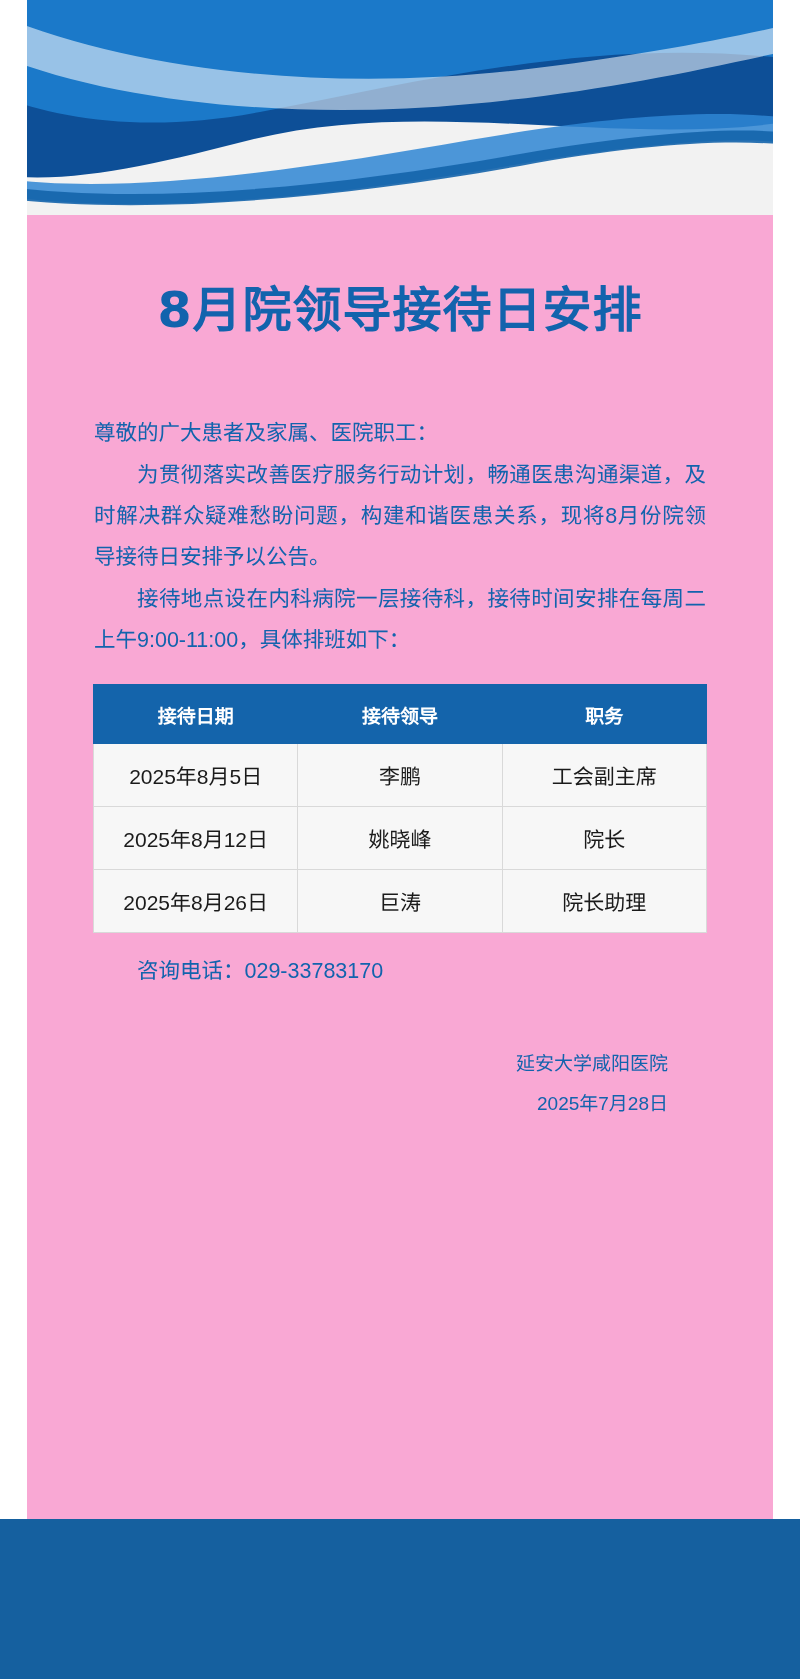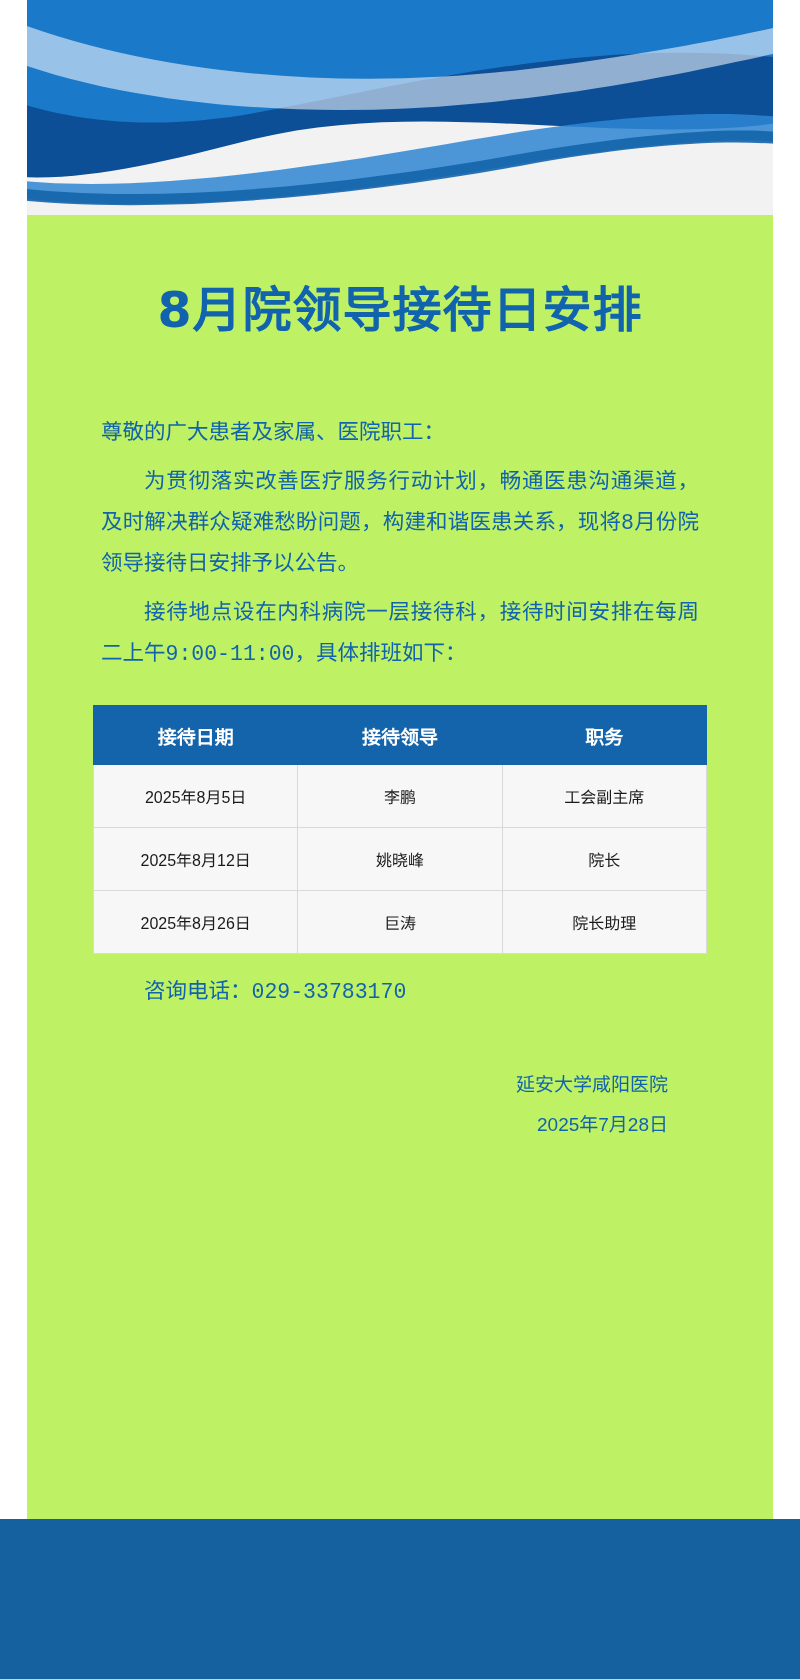--- a/index.html
+++ b/index.html
@@ -11,21 +11,21 @@
     height: 1679px;
     font-family: "Liberation Sans", "DejaVu Sans", sans-serif;
     background: #ffffff;
     overflow: hidden;
   }
 
   .poster {
     position: relative;
     width: 800px;
     height: 1679px;
-    background: #bef264;
+    background: #f9a8d4;
     overflow: hidden;
   }
 
   
   .banner {
     position: absolute;
     top: 0;
     left: 0;
     width: 800px;
     height: 215px;
@@ -78,27 +78,26 @@
     padding: 55px 0 0 0;
     text-align: center;
     font-size: 49px;
     font-weight: bold;
     letter-spacing: 1px;
     color: #1263ad;
     font-family: "DejaVu Sans", "Liberation Sans", sans-serif;
   }
 
   .body-text {
-    margin: 8px;
+    margin: 1px;
     padding: 0 66px;
     color: #1263ad;
     font-size: 21.5px;
     line-height: 41px;
     text-align: justify;
-    font-family: Liberation Mono, monospace;
   }
   .p-salutation {
     margin-top: 72px;
   }
   .p-indent {
     text-indent: 2em;
     margin-top: 0;
   }
 
   
@@ -114,21 +113,21 @@
     background: #1464ab;
     color: #ffffff;
     font-size: 19px;
     font-weight: bold;
     height: 56px;
     border: 1px solid #1464ab;
   }
   table.schedule td {
     background: #f7f7f7;
     color: #1a1a1a;
-    font-size: 16px;
+    font-size: 21px;
     text-align: center;
     height: 60px;
     border: 1px solid #d9d9d9;
   }
 
   .p-after-table {
     margin-top: 26px;
   }
   .p-phone {
     text-indent: 2em;

